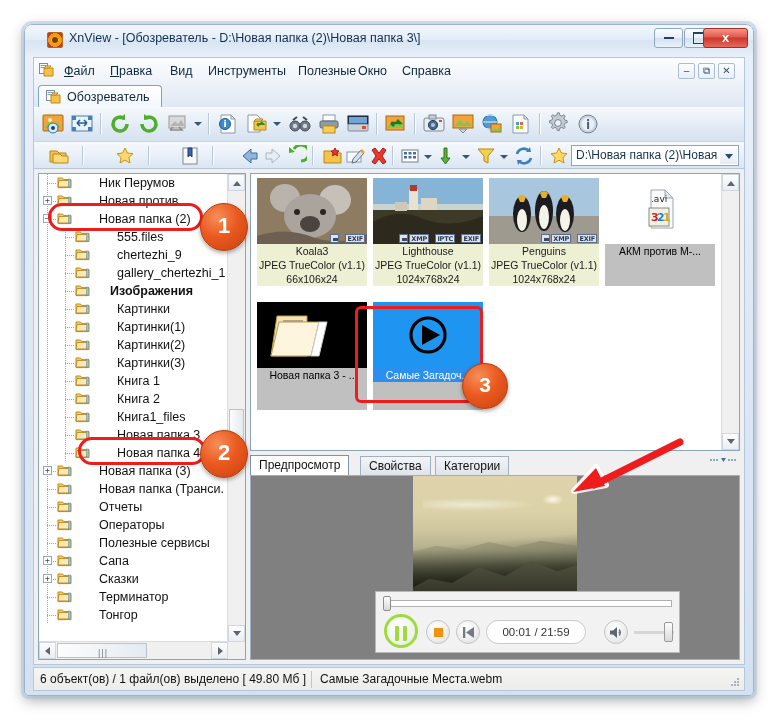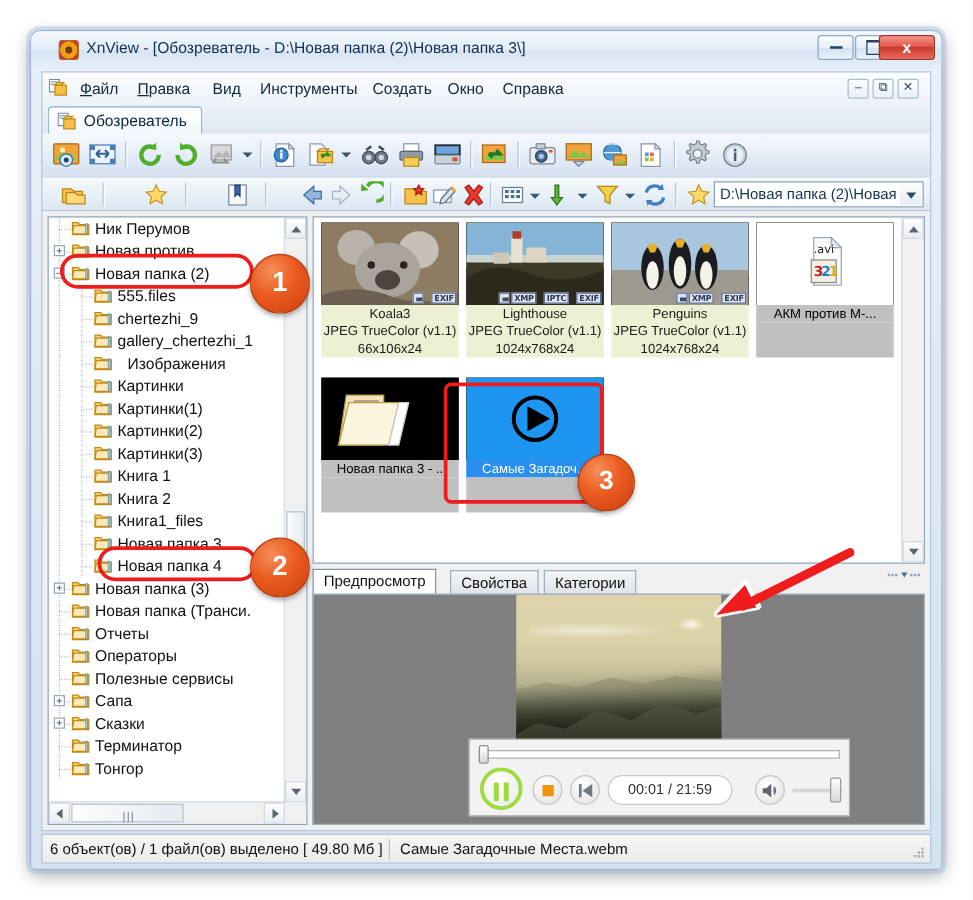--- a/index.html
+++ b/index.html
@@ -132,21 +132,21 @@
     position:absolute;left:4px;top:4px;width:208px;bottom:4px;
     background:#fff;border:1px solid #8ba3bb;box-sizing:border-box;overflow:hidden;
   }
   #tree-scroll{position:absolute;left:0;top:0;right:17px;bottom:17px;overflow:hidden;}
   .tnode{position:relative;height:18px;line-height:18px;white-space:nowrap;font-size:12.5px;color:#111;}
   .tnode .exp{
     position:absolute;top:4px;width:9px;height:9px;border:1px solid #9aa7b4;background:#fff;
     box-sizing:border-box;font-size:8px;line-height:7px;text-align:center;color:#33424f;font-family:"DejaVu Sans Mono",monospace;
   }
   .tnode .fold{position:absolute;top:2px;width:15px;height:13px;}
-  .tnode .lbl{position:absolute;top:0;}
+  .tnode .lbl{position:absolute;top:0;margin-left:23px;}
   .dot-v{position:absolute;width:1px;background-image:linear-gradient(#9aa7b4 50%,transparent 50%);background-size:1px 2px;}
   .dot-h{position:absolute;height:1px;background-image:linear-gradient(to right,#9aa7b4 50%,transparent 50%);background-size:2px 1px;}
 
   .vscroll{position:absolute;right:0;top:0;width:17px;bottom:17px;background:#f0f0f0;border-left:1px solid #d5dde5;}
   .hscroll{position:absolute;left:0;bottom:0;right:17px;height:17px;background:#f0f0f0;border-top:1px solid #d5dde5;}
   .sb-arrow{position:absolute;width:17px;height:17px;background:linear-gradient(180deg,#fdfdfd,#eaeef2);border:1px solid #cfd8e0;box-sizing:border-box;}
   .sb-thumb{position:absolute;background:linear-gradient(90deg,#fdfdfd,#e4eaf0);border:1px solid #b9c4ce;box-sizing:border-box;}
   .tri{position:absolute;width:0;height:0;left:50%;top:50%;}
 
   
@@ -261,21 +261,21 @@
         <rect x="1.5" y="2" width="6" height="1" fill="#8fa0b2"></rect>
           <rect x="1.5" y="4" width="6" height="1" fill="#8fa0b2"></rect>
         <path d="M5 5 h9 v8 h-9 z" fill="#f6c048" stroke="#c08a14"></path>
         <path d="M5 5 l2 -2 h5 l-2 2 z" fill="#fcd87a" stroke="#c08a14"></path>
       </svg>
     </span>
     <span class="menu-item" style="left:24px"><u>Ф</u>айл</span>
     <span class="menu-item" style="left:70px"><u>П</u>равка</span>
     <span class="menu-item" style="left:130px">Вид</span>
     <span class="menu-item" style="left:168px">Инструменты</span>
-    <span class="menu-item" style="left:258px">Создать</span>
+    <span class="menu-item" style="left:258px">Полезные</span>
     <span class="menu-item" style="left:318px">Окно</span>
     <span class="menu-item" style="left:362px">Справка</span>
     <span class="mdibtn" style="right:49px">–</span>
     <span class="mdibtn" style="right:29px">⧉</span>
     <span class="mdibtn" style="right:9px">✕</span>
   </div>
 
   <div id="tabstrip">
     <div id="tab-browser">
       <span class="ticon">
@@ -626,21 +626,21 @@
             <span class="dot-v" style="left: 8px; top: 0px; height: 18px;"></span>
             <span class="dot-v" style="left: 26px; top: 0px; height: 18px;"></span>
             <span class="dot-h" style="left: 26px; top: 9px; width: 10px;"></span>
             <span class="fold" style="left: 36px;">
               <svg width="15" height="13" viewBox="0 0 15 13">
                 <path d="M1 2 h4.5 l1.3 1.6 H14 v8 H1 z" fill="#f6d27e" stroke="#c08a14"></path>
                 <path d="M2 4.4 h11 l-1.2 6.6 H1 z" fill="#fde9b8" stroke="#c08a14"></path>
                 <rect x="11.6" y="3" width="1.5" height="8" fill="#9fd4ee" stroke="#5b93b5" stroke-width=".6"></rect>
               </svg>
             </span>
-            <span class="lbl" style="left: 63px;">Изображения</span>
+            <span class="lbl" style="left: 48px; font-weight: bold;">Изображения</span>
           </div>
           <div class="tnode" style="top: 0px;">
             <span class="dot-v" style="left: 8px; top: 0px; height: 18px;"></span>
             <span class="dot-v" style="left: 26px; top: 0px; height: 18px;"></span>
             <span class="dot-h" style="left: 26px; top: 9px; width: 10px;"></span>
             <span class="fold" style="left: 36px;">
               <svg width="15" height="13" viewBox="0 0 15 13">
                 <path d="M1 2 h4.5 l1.3 1.6 H14 v8 H1 z" fill="#f6d27e" stroke="#c08a14"></path>
                 <path d="M2 4.4 h11 l-1.2 6.6 H1 z" fill="#fde9b8" stroke="#c08a14"></path>
                 <rect x="11.6" y="3" width="1.5" height="8" fill="#9fd4ee" stroke="#5b93b5" stroke-width=".6"></rect>

